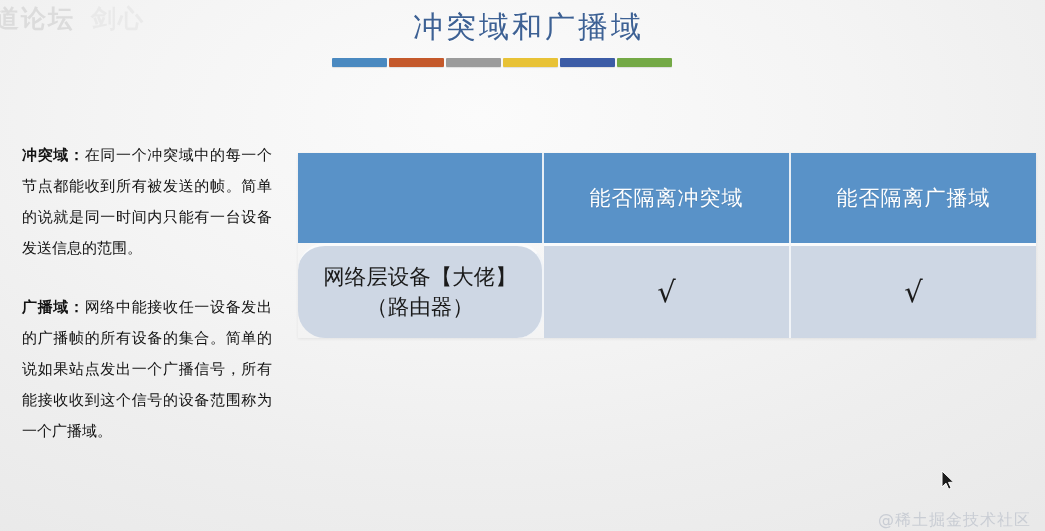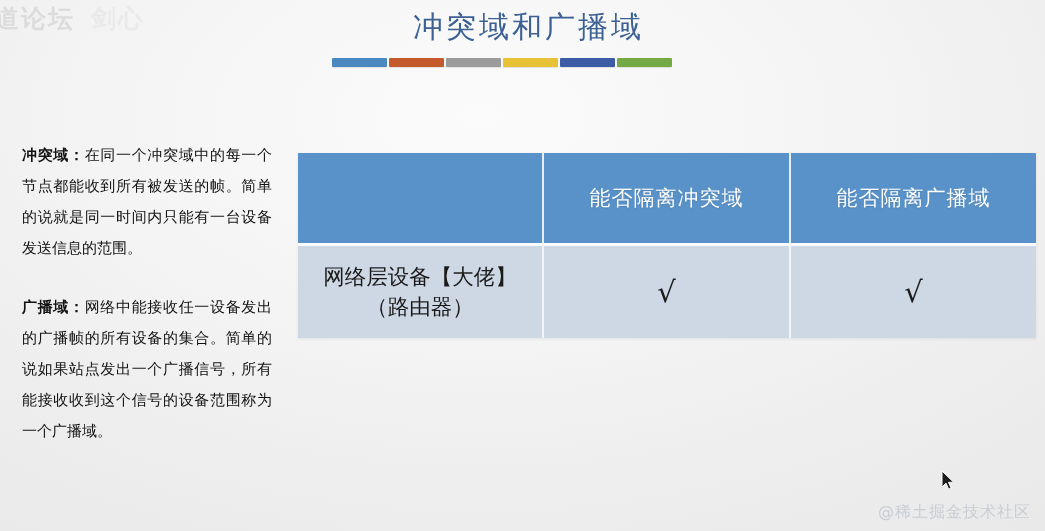--- a/index.html
+++ b/index.html
@@ -37,21 +37,21 @@
     user-select: none;
   }
   .wm-topleft .faded {
     color: #e6e6e6;
     opacity: 0.7;
     margin-left: 16px;
   }
   .wm-bottomright {
     position: absolute;
     right: 14px;
-    bottom: 8px;
+    bottom: 0;
     font-size: 16px;
     color: #c9cdd4;
     font-family: "DejaVu Sans", sans-serif;
     letter-spacing: 1px;
     white-space: nowrap;
     user-select: none;
   }
 
   
   .title-block {
@@ -222,21 +222,21 @@
       </colgroup>
       <thead>
         <tr>
           <th class="blank-head" style="background: rgb(89, 146, 200);"></th>
           <th style="background: rgb(89, 146, 200);">能否隔离冲突域</th>
           <th style="background: rgb(89, 146, 200);">能否隔离广播域</th>
         </tr>
       </thead>
       <tbody>
         <tr class="row-dark">
-          <td class="label-cell" style="background: rgb(206, 215, 228);">
+          <td class="label-cell" style="background: rgb(206, 215, 228); border-radius: 27px;">
             <div>网络层设备【大佬】</div>
             <div>（路由器）</div>
           </td>
           <td class="mark-cell tick" style="background: rgb(206, 215, 228);">√</td>
           <td class="mark-cell tick" style="background: rgb(206, 215, 228);">√</td>
         </tr>
       </tbody>
     </table>
   </div>
 

